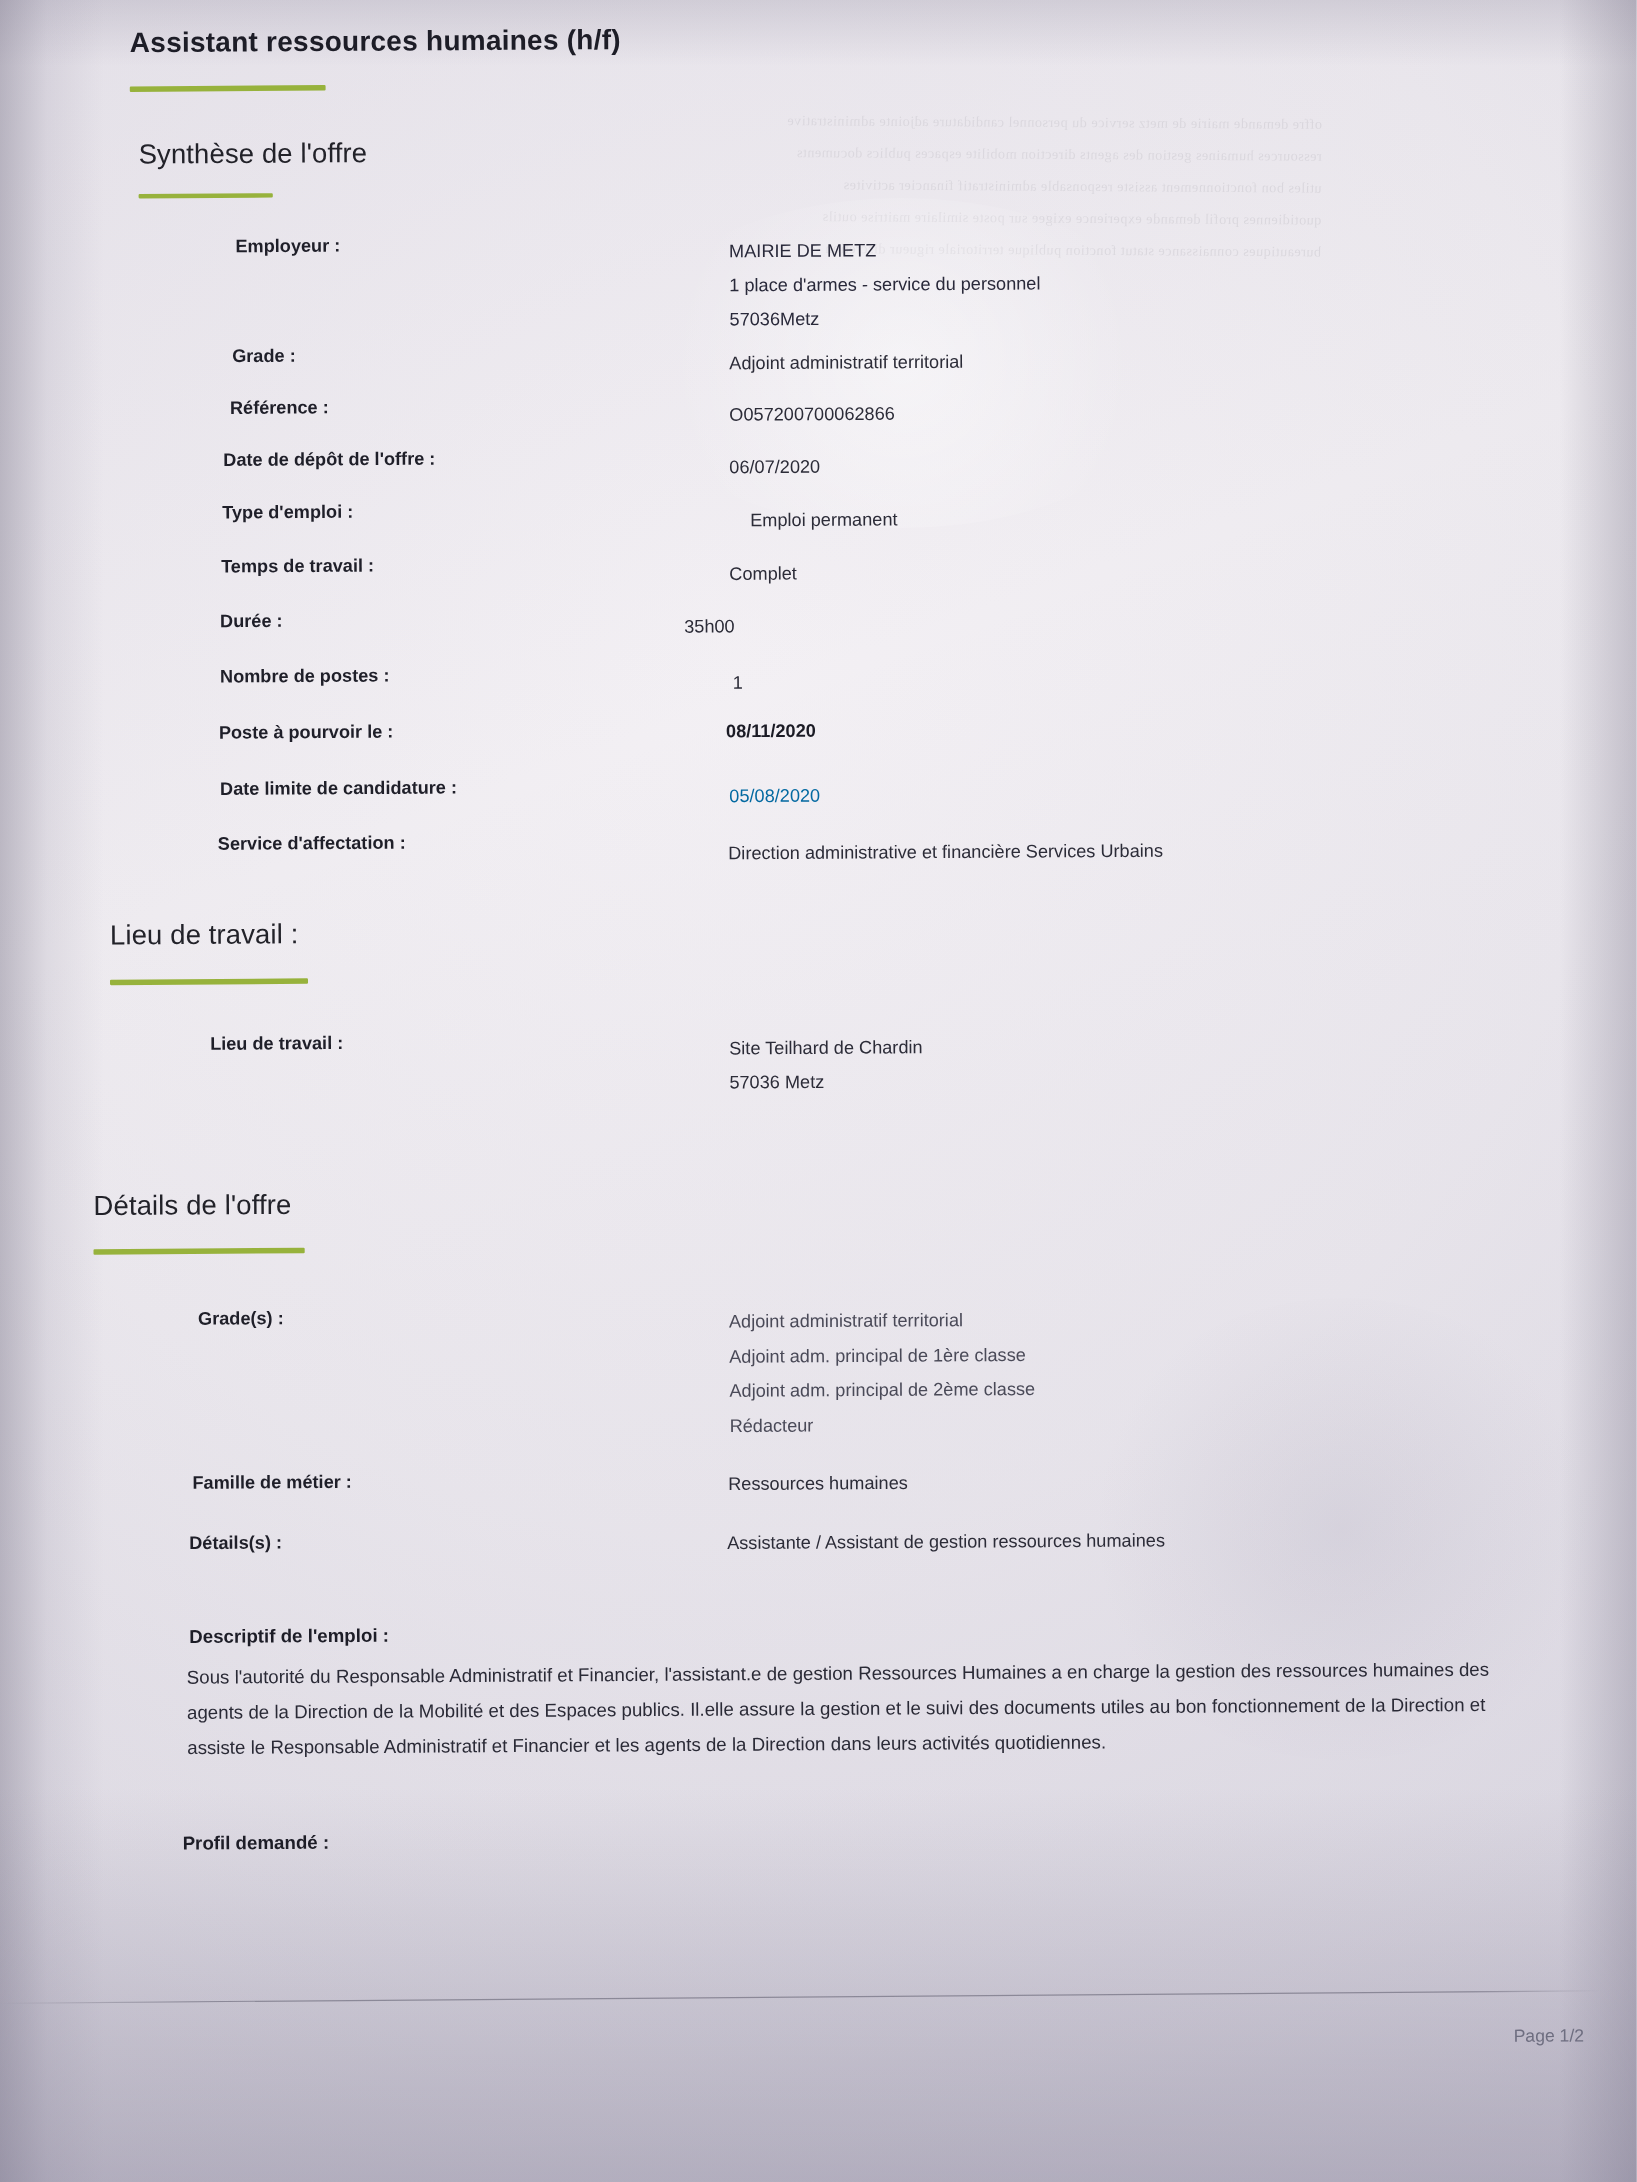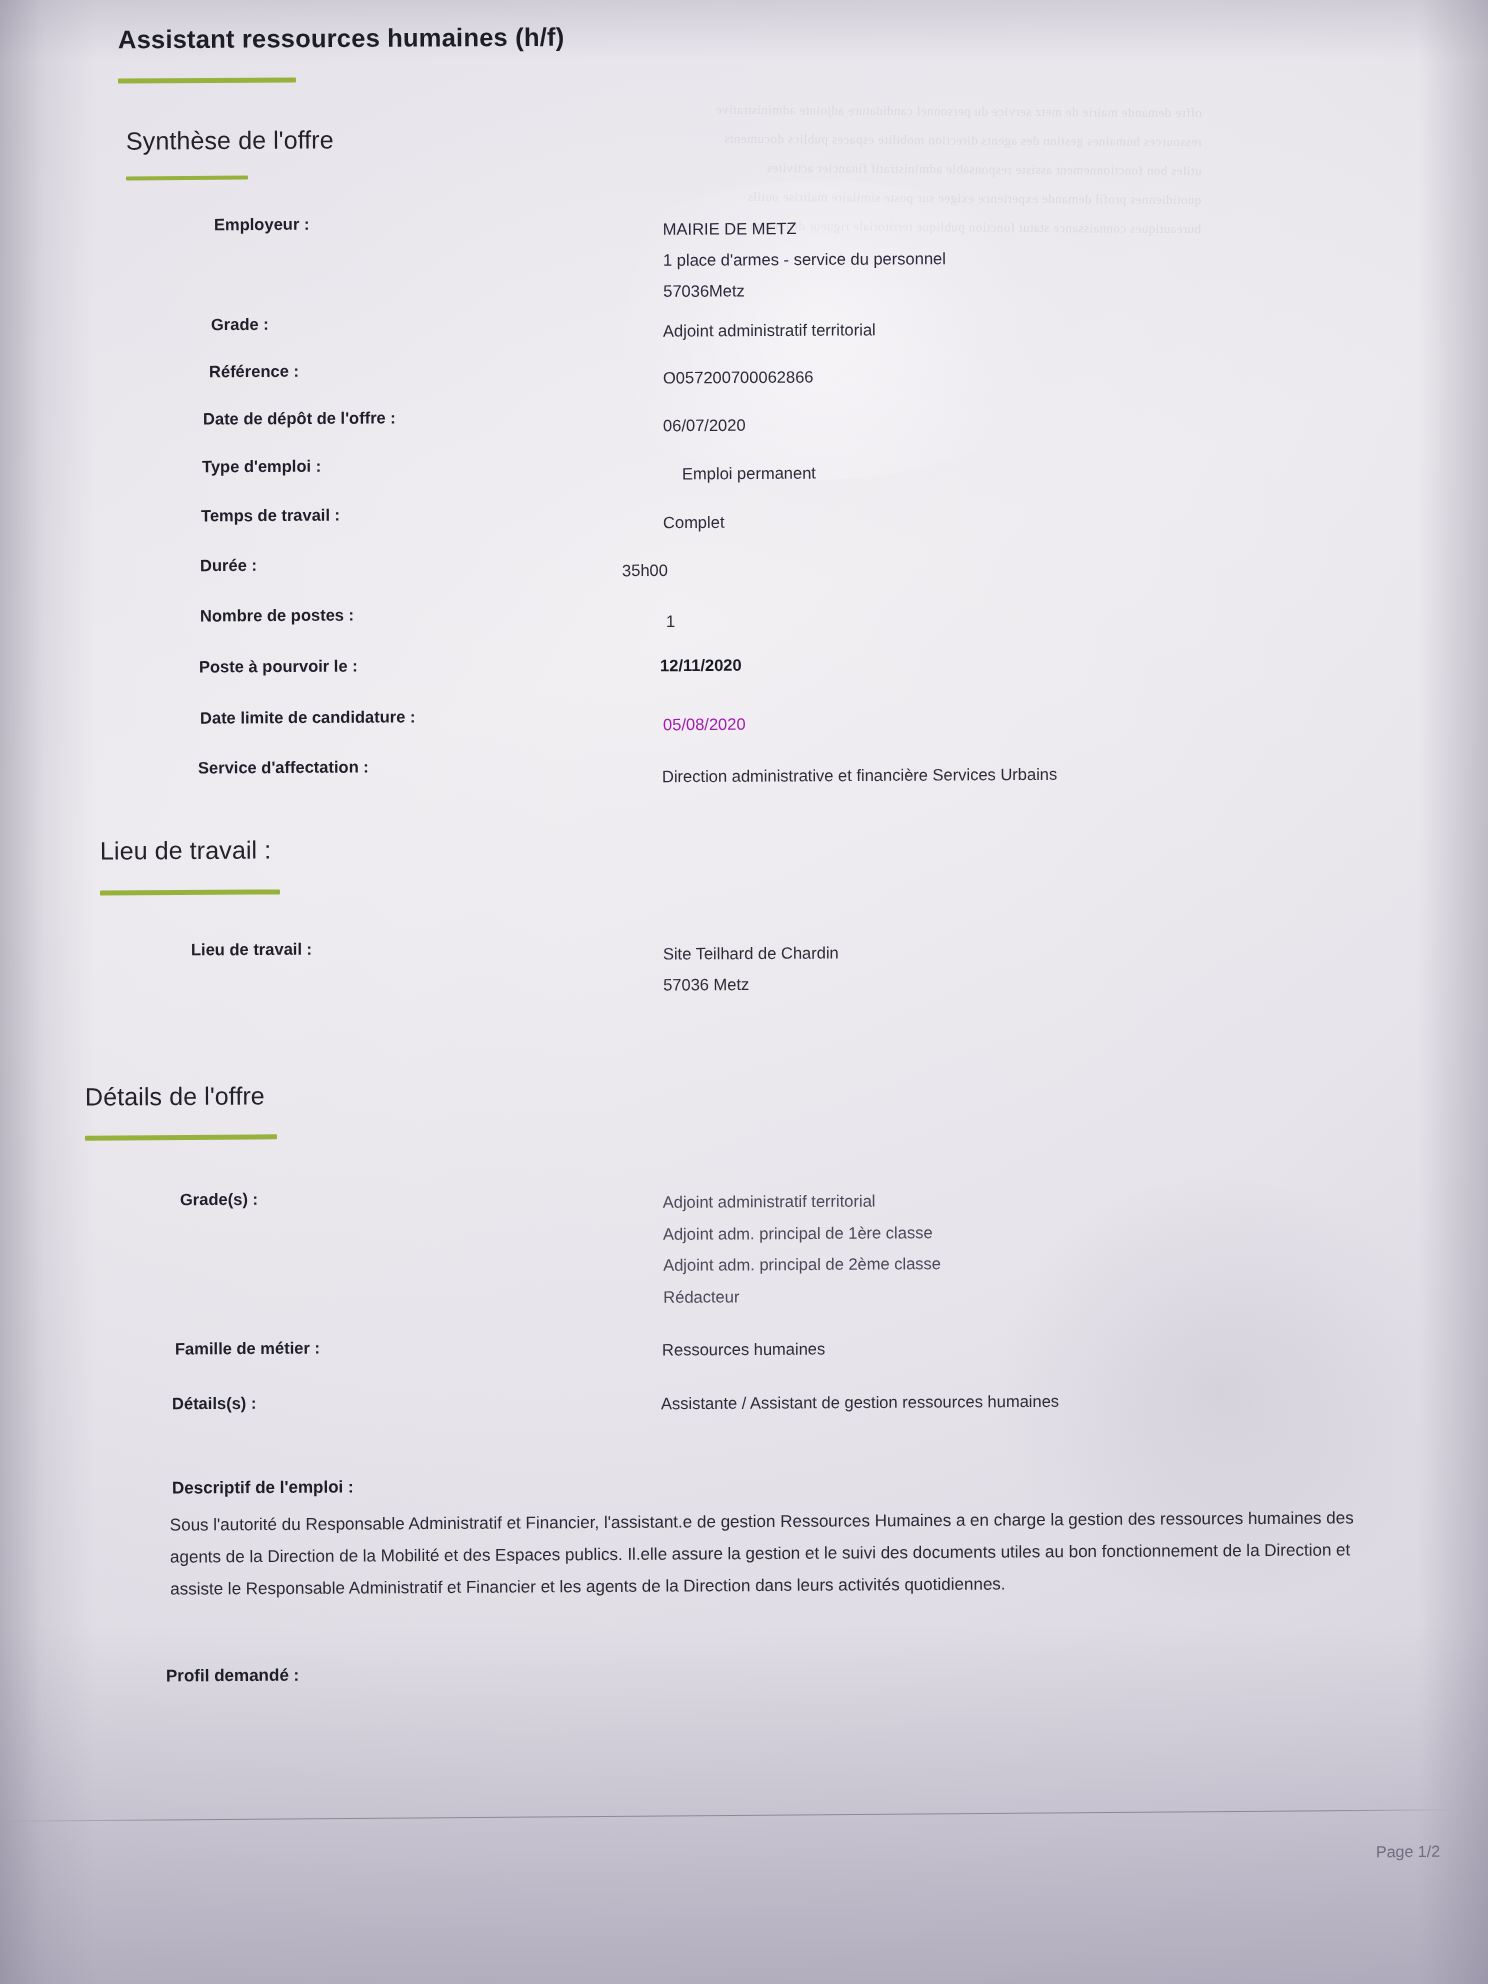--- a/index.html
+++ b/index.html
@@ -111,21 +111,21 @@
     transform: rotate(-0.35deg);
   }
   .value {
     position: absolute;
     font-size: 16.5px;
     color: #2c2c38;
     white-space: pre-line;
     line-height: 30px;
     transform: rotate(-0.35deg);
   }
-  .value.faded { color: #a21caf; }
+  .value.faded { color: #0369a1; }
   .value.strong { font-weight: bold; color: #1b1b25; }
   .value.blueish { color: #29293a; }
 
   .para-label {
     position: absolute;
     font-size: 17px;
     font-weight: bold;
     color: #1d1d27;
     transform: rotate(-0.35deg);
   }
@@ -204,21 +204,21 @@
   <div class="label" style="left:201px; top:506px;">Temps de travail :</div>
   <div class="value" style="left:663px; top:507px;">Complet</div>
 
   <div class="label" style="left:200px; top:556px;text-align:center;">Durée :</div>
   <div class="value" style="left:622px; top:555px;">35h00</div>
 
   <div class="label" style="left:200px; top:606px;">Nombre de postes :</div>
   <div class="value" style="left:666px; top:606px;">1</div>
 
   <div class="label" style="left:199px; top:657px;">Poste à pourvoir le :</div>
-  <div class="value strong" style="left:660px; top:650px;">12/11/2020</div>
+  <div class="value strong" style="left:660px; top:650px;">08/11/2020</div>
 
   <div class="label" style="left:200px; top:708px;">Date limite de candidature :</div>
   <div class="value faded" style="left:663px; top:709px;">05/08/2020</div>
 
   <div class="label" style="left:198px; top:758px;">Service d'affectation :</div>
   <div class="value" style="left:662px; top:760px;">Direction administrative et financière Services Urbains</div>
 
   <div class="section-title" style="left:100px; top:836px;">Lieu de travail :</div>
   <div class="title-rule" style="left:100px; top:890px; width:180px; height:5px;"></div>
 

